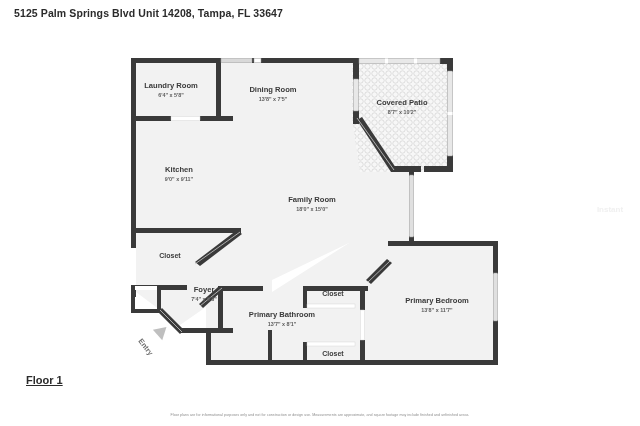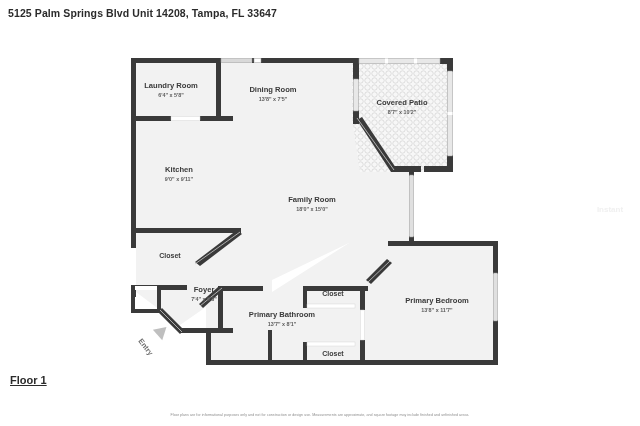--- a/index.html
+++ b/index.html
@@ -9,30 +9,30 @@
   }
   body {
     width: 640px;
     height: 426px;
     position: relative;
     font-family: "Liberation Sans", sans-serif;
     overflow: hidden;
   }
   #page-title {
     position: absolute;
-    left: 8px;
+    left: 14px;
     top: 7px;
     font-size: 10.5px;
     font-weight: bold;
     color: #2b2b2b;
     letter-spacing: 0.1px;
   }
   #floor-label {
     position: absolute;
-    left: 10px;
+    left: 26px;
     top: 374px;
     font-size: 11px;
     font-weight: bold;
     color: #2b2b2b;
     text-decoration: underline;
   }
   #disclaimer {
     position: absolute;
     left: 0;
     top: 413px;

